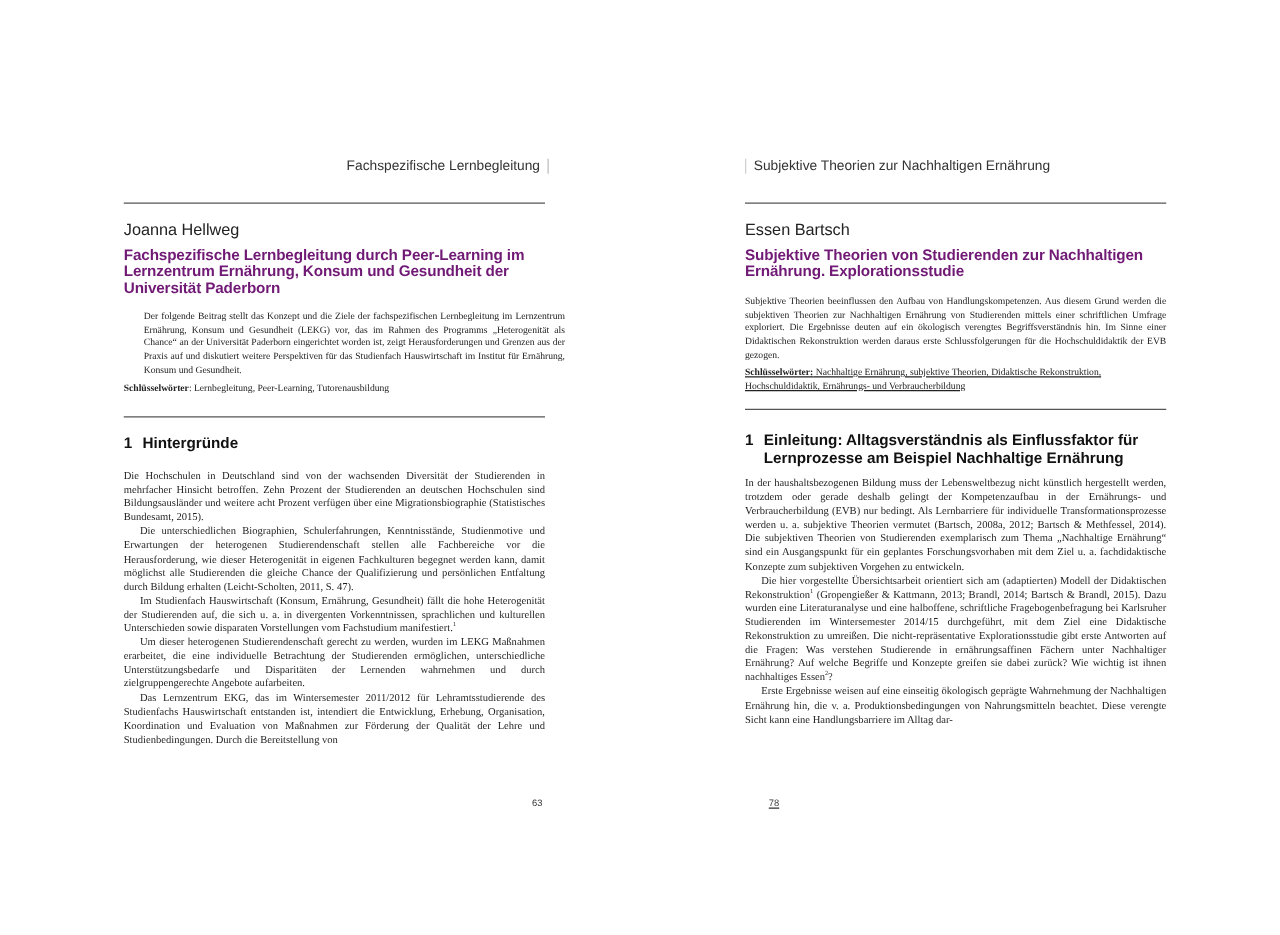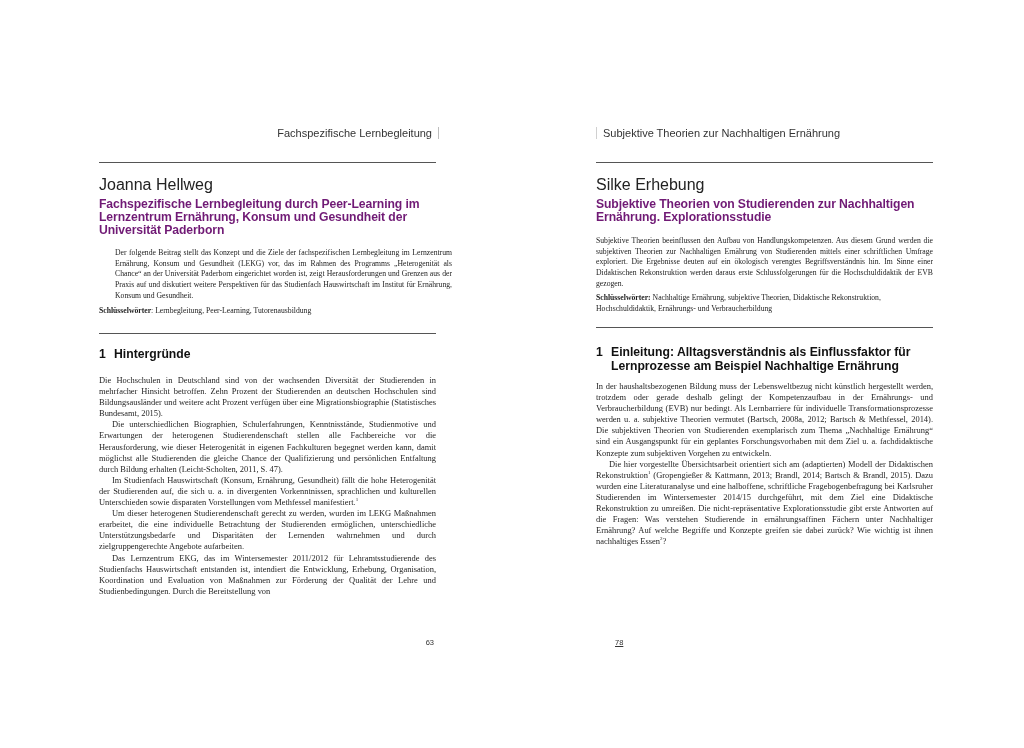--- a/index.html
+++ b/index.html
@@ -10,29 +10,29 @@
 
   .running-header { position:absolute; top:127px; font-family:"Liberation Sans", sans-serif; font-size:11px; color:#333; white-space:nowrap; }
   #left-page .running-header { right:0; padding-right:6px; border-right:1.5px solid #bdbdbd; }
   #right-page .running-header { left:0; padding-left:6px; border-left:1.5px solid #d0d0d0; }
 
   .rule { position:absolute; left:0; width:337px; height:0; border-top:1px solid #555; }
   .rule.top { top:162px; }
   .rule.kw { top:333px; }
   #right-page .rule.kw { top:327px; }
 
-  .author { position:absolute; top:176px; left:0; font-family:"Liberation Sans", sans-serif; font-size:16px; color:#222; }
+  .author { position:absolute; top:176px; left:0; font-family:"Liberation Sans", sans-serif; font-size:13px; color:#222; }
   .title { position:absolute; top:198px; left:0; width:340px; font-family:Liberation Sans, sans-serif; font-weight:bold; font-size:12.2px; line-height:13.2px; color:#701a75; letter-spacing:-0.1px; }
 
   .abstract { position:absolute; left:0; width:337px; font-family:"Liberation Serif", serif; font-size:7.7px; line-height:10.7px; text-align:justify; color:#222; }
   #left-page .abstract { top:248px;margin-left:16px; }
   #right-page .abstract { top:236px; }
   .keywords { position:absolute; left:0; width:337px; font-family:"Liberation Serif", serif; font-size:7.7px; line-height:10.7px; color:#222; }
   #left-page .keywords { top:306px; }
-  #right-page .keywords { top:293px; }
+  #right-page .keywords { top:293px;text-decoration:underline; }
   .kw-label { font-weight:bold; }
 
   .section-heading { position:absolute; left:0; width:340px; font-family:"Liberation Sans", sans-serif; font-weight:bold; font-size:12.2px; line-height:13.5px; color:#111; }
   #left-page .section-heading { top:348px; }
   #right-page .section-heading { top:346px; }
   .section-heading .num { display:inline-block; width:15px; }
   .section-heading .cont { padding-left:15px; display:block; }
 
   .body { position:absolute; left:0; width:337px; font-family:"Liberation Serif", serif; font-size:8.45px; line-height:11.1px; text-align:justify; color:#1e1e1e; }
   #left-page .body { top:375px; }
@@ -55,37 +55,38 @@
   <div class="title">Fachspezifische Lernbegleitung durch Peer-Learning im Lernzentrum Ernährung, Konsum und Gesundheit der Universität Paderborn</div>
   <div class="abstract">Der folgende Beitrag stellt das Konzept und die Ziele der fachspezifischen Lernbegleitung im Lernzentrum Ernährung, Konsum und Gesundheit (LEKG) vor, das im Rahmen des Programms „Heterogenität als Chance“ an der Universität Paderborn eingerichtet worden ist, zeigt Herausforderungen und Grenzen aus der Praxis auf und diskutiert weitere Perspektiven für das Studienfach Hauswirtschaft im Institut für Ernährung, Konsum und Gesundheit.</div>
   <div class="keywords"><span class="kw-label">Schlüsselwörter</span><span>: Lernbegleitung, Peer-Learning, Tutorenausbildung</span></div>
   <div class="rule kw"></div>
   <div class="section-heading">
     <span class="num">1</span><span>Hintergründe</span>
   </div>
   <div class="body">
     <p class="first">Die Hochschulen in Deutschland sind von der wachsenden Diversität der Studierenden in mehrfacher Hinsicht betroffen. Zehn Prozent der Studierenden an deutschen Hochschulen sind Bildungsausländer und weitere acht Prozent verfügen über eine Migrationsbiographie (Statistisches Bundesamt, 2015).</p>
     <p>Die unterschiedlichen Biographien, Schulerfahrungen, Kenntnisstände, Studienmotive und Erwartungen der heterogenen Studierendenschaft stellen alle Fachbereiche vor die Herausforderung, wie dieser Heterogenität in eigenen Fachkulturen begegnet werden kann, damit möglichst alle Studierenden die gleiche Chance der Qualifizierung und persönlichen Entfaltung durch Bildung erhalten (Leicht-Scholten, 2011, S. 47).</p>
-    <p><span>Im Studienfach Hauswirtschaft (Konsum, Ernährung, Gesundheit) fällt die hohe Heterogenität der Studierenden auf, die sich u. a. in divergenten Vorkenntnissen, sprachlichen und kulturellen Unterschieden sowie disparaten Vorstellungen vom Methfessel manifestiert.</span><sup>1</sup></p>
+    <p><span>Im Studienfach Hauswirtschaft (Konsum, Ernährung, Gesundheit) fällt die hohe Heterogenität der Studierenden auf, die sich u. a. in divergenten Vorkenntnissen, sprachlichen und kulturellen Unterschieden sowie disparaten Vorstellungen vom Fachstudium manifestiert.</span><sup>1</sup></p>
     <p>Um dieser heterogenen Studierendenschaft gerecht zu werden, wurden im LEKG Maßnahmen erarbeitet, die eine individuelle Betrachtung der Studierenden ermöglichen, unterschiedliche Unterstützungsbedarfe und Disparitäten der Lernenden wahrnehmen und durch zielgruppengerechte Angebote aufarbeiten.</p>
     <p>Das Lernzentrum EKG, das im Wintersemester 2011/2012 für Lehramtsstudierende des Studienfachs Hauswirtschaft entstanden ist, intendiert die Entwicklung, Erhebung, Organisation, Koordination und Evaluation von Maßnahmen zur Förderung der Qualität der Lehre und Studienbedingungen. Durch die Bereitstellung von</p>
   </div>
   <div class="page-number">63</div>
 </div>
 
 <div id="right-page" class="page">
   <div class="running-header">Subjektive Theorien zur Nachhaltigen Ernährung</div>
   <div class="rule top"></div>
-  <div class="author">Silke Erhebung</div>
+  <div class="author">Essen Bartsch</div>
   <div class="title">Subjektive Theorien von Studierenden zur Nachhaltigen Ernährung. Explorationsstudie</div>
   <div class="abstract">Subjektive Theorien beeinflussen den Aufbau von Handlungskompetenzen. Aus diesem Grund werden die subjektiven Theorien zur Nachhaltigen Ernährung von Studierenden mittels einer schriftlichen Umfrage exploriert. Die Ergebnisse deuten auf ein ökologisch verengtes Begriffsverständnis hin. Im Sinne einer Didaktischen Rekonstruktion werden daraus erste Schlussfolgerungen für die Hochschuldidaktik der EVB gezogen.</div>
   <div class="keywords"><span class="kw-label">Schlüsselwörter:</span><span> Nachhaltige Ernährung, subjektive Theorien, Didaktische Rekonstruktion, Hochschuldidaktik, Ernährungs- und Verbraucherbildung</span></div>
   <div class="rule kw"></div>
   <div class="section-heading">
     <span class="num">1</span><span>Einleitung: Alltagsverständnis als Einflussfaktor für</span>
     <span class="cont">Lernprozesse am Beispiel Nachhaltige Ernährung</span>
   </div>
   <div class="body">
     <p class="first">In der haushaltsbezogenen Bildung muss der Lebensweltbezug nicht künstlich hergestellt werden, trotzdem oder gerade deshalb gelingt der Kompetenzaufbau in der Ernährungs- und Verbraucherbildung (EVB) nur bedingt. Als Lernbarriere für individuelle Transformationsprozesse werden u. a. subjektive Theorien vermutet (Bartsch, 2008a, 2012; Bartsch &amp; Methfessel, 2014). Die subjektiven Theorien von Studierenden exemplarisch zum Thema „Nachhaltige Ernährung“ sind ein Ausgangspunkt für ein geplantes Forschungsvorhaben mit dem Ziel u. a. fachdidaktische Konzepte zum subjektiven Vorgehen zu entwickeln.</p>
     <p><span>Die hier vorgestellte Übersichtsarbeit orientiert sich am (adaptierten) Modell der Didaktischen Rekonstruktion</span><sup>1</sup><span> (Gropengießer &amp; Kattmann, 2013; Brandl, 2014; Bartsch &amp; Brandl, 2015). Dazu wurden eine Literaturanalyse und eine halboffene, schriftliche Fragebogenbefragung bei Karlsruher Studierenden im Wintersemester 2014/15 durchgeführt, mit dem Ziel eine Didaktische Rekonstruktion zu umreißen. Die nicht-repräsentative Explorationsstudie gibt erste Antworten auf die Fragen: Was verstehen Studierende in ernährungsaffinen Fächern unter Nachhaltiger Ernährung? Auf welche Begriffe und Konzepte greifen sie dabei zurück? Wie wichtig ist ihnen nachhaltiges Essen</span><sup>2</sup><span>?</span></p>
+    <p>Erste Ergebnisse weisen auf eine einseitig ökologisch geprägte Wahrnehmung der Nachhaltigen Ernährung hin, die v. a. Produktionsbedingungen von Nahrungsmitteln beachtet. Diese verengte Sicht kann eine Handlungsbarriere im Alltag dar-</p>
   </div>
   <div class="page-number">78</div>
 </div>
 
 </body></html>

